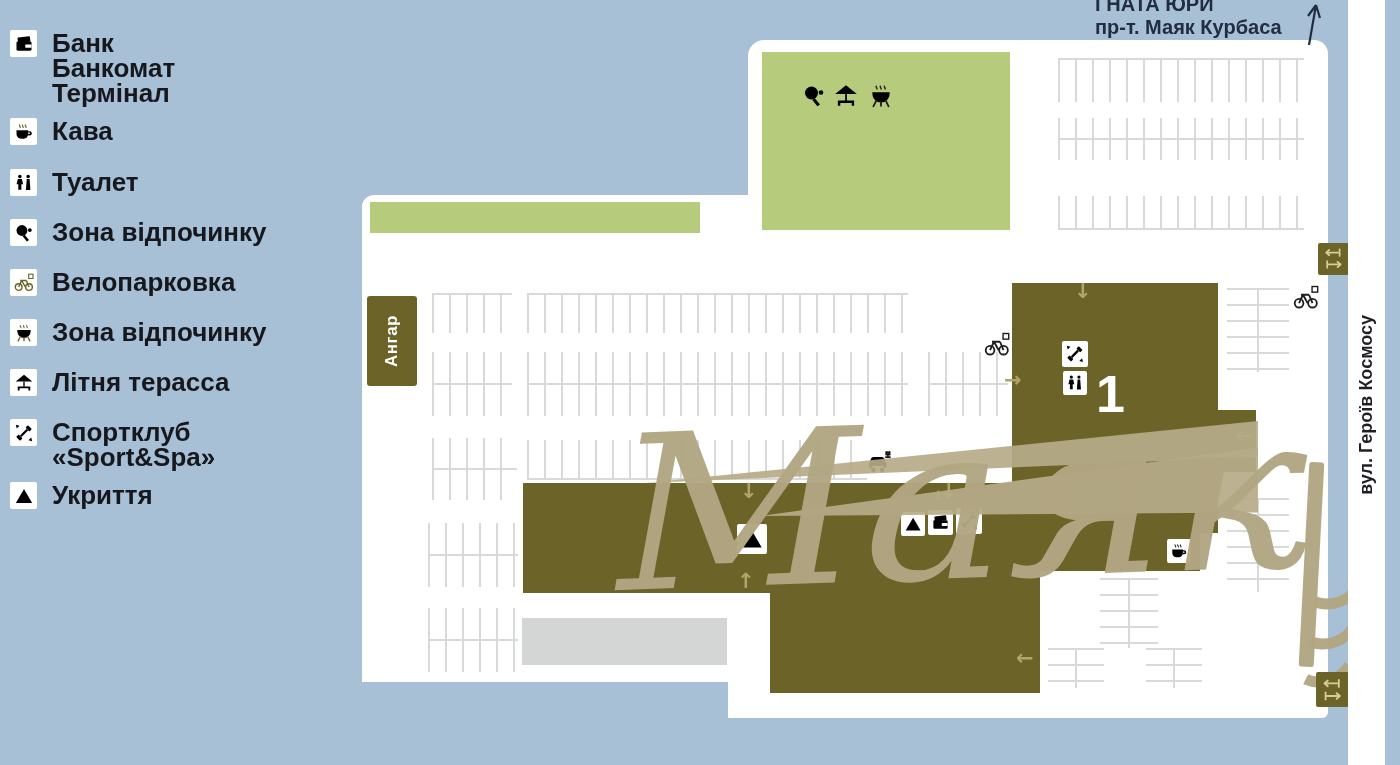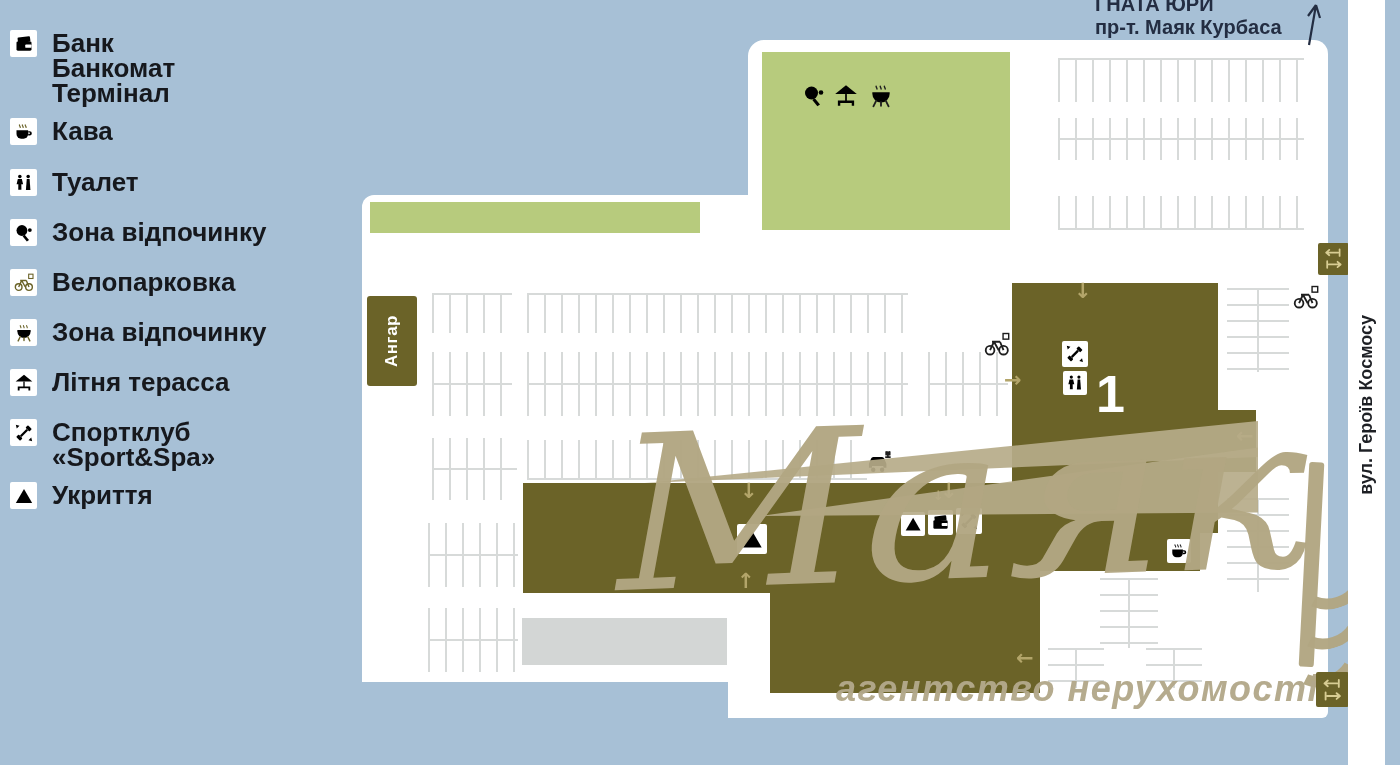--- a/index.html
+++ b/index.html
@@ -287,21 +287,20 @@
     <path d="M15 45L22 5M22 5l-8 11M22 5l4 13" fill="none" stroke="#232d42" stroke-width="2.2"></path>
   </svg>
 
   <div class="beam" id="beam1"></div>
   <div class="beam" id="beam2"></div>
   <div id="lh-bar"></div>
   <div class="crescent" style="left:1293px;top:545px"></div>
   <div class="crescent" style="left:1289px;top:585px"></div>
   <div class="crescent" style="left:1285px;top:623px"></div>
   <div class="wm" id="wm-script">Маяк</div>
-  <div class="wm" id="wm-tag">агентство нерухомості</div>
 
   <div id="street-strip">
     <span>вул. Героїв Космосу</span>
   </div>
 
   <div id="legend">
     <div class="lrow mb12">
       <span class="lic">
           <svg>
             <use href="#i-bank"></use>

